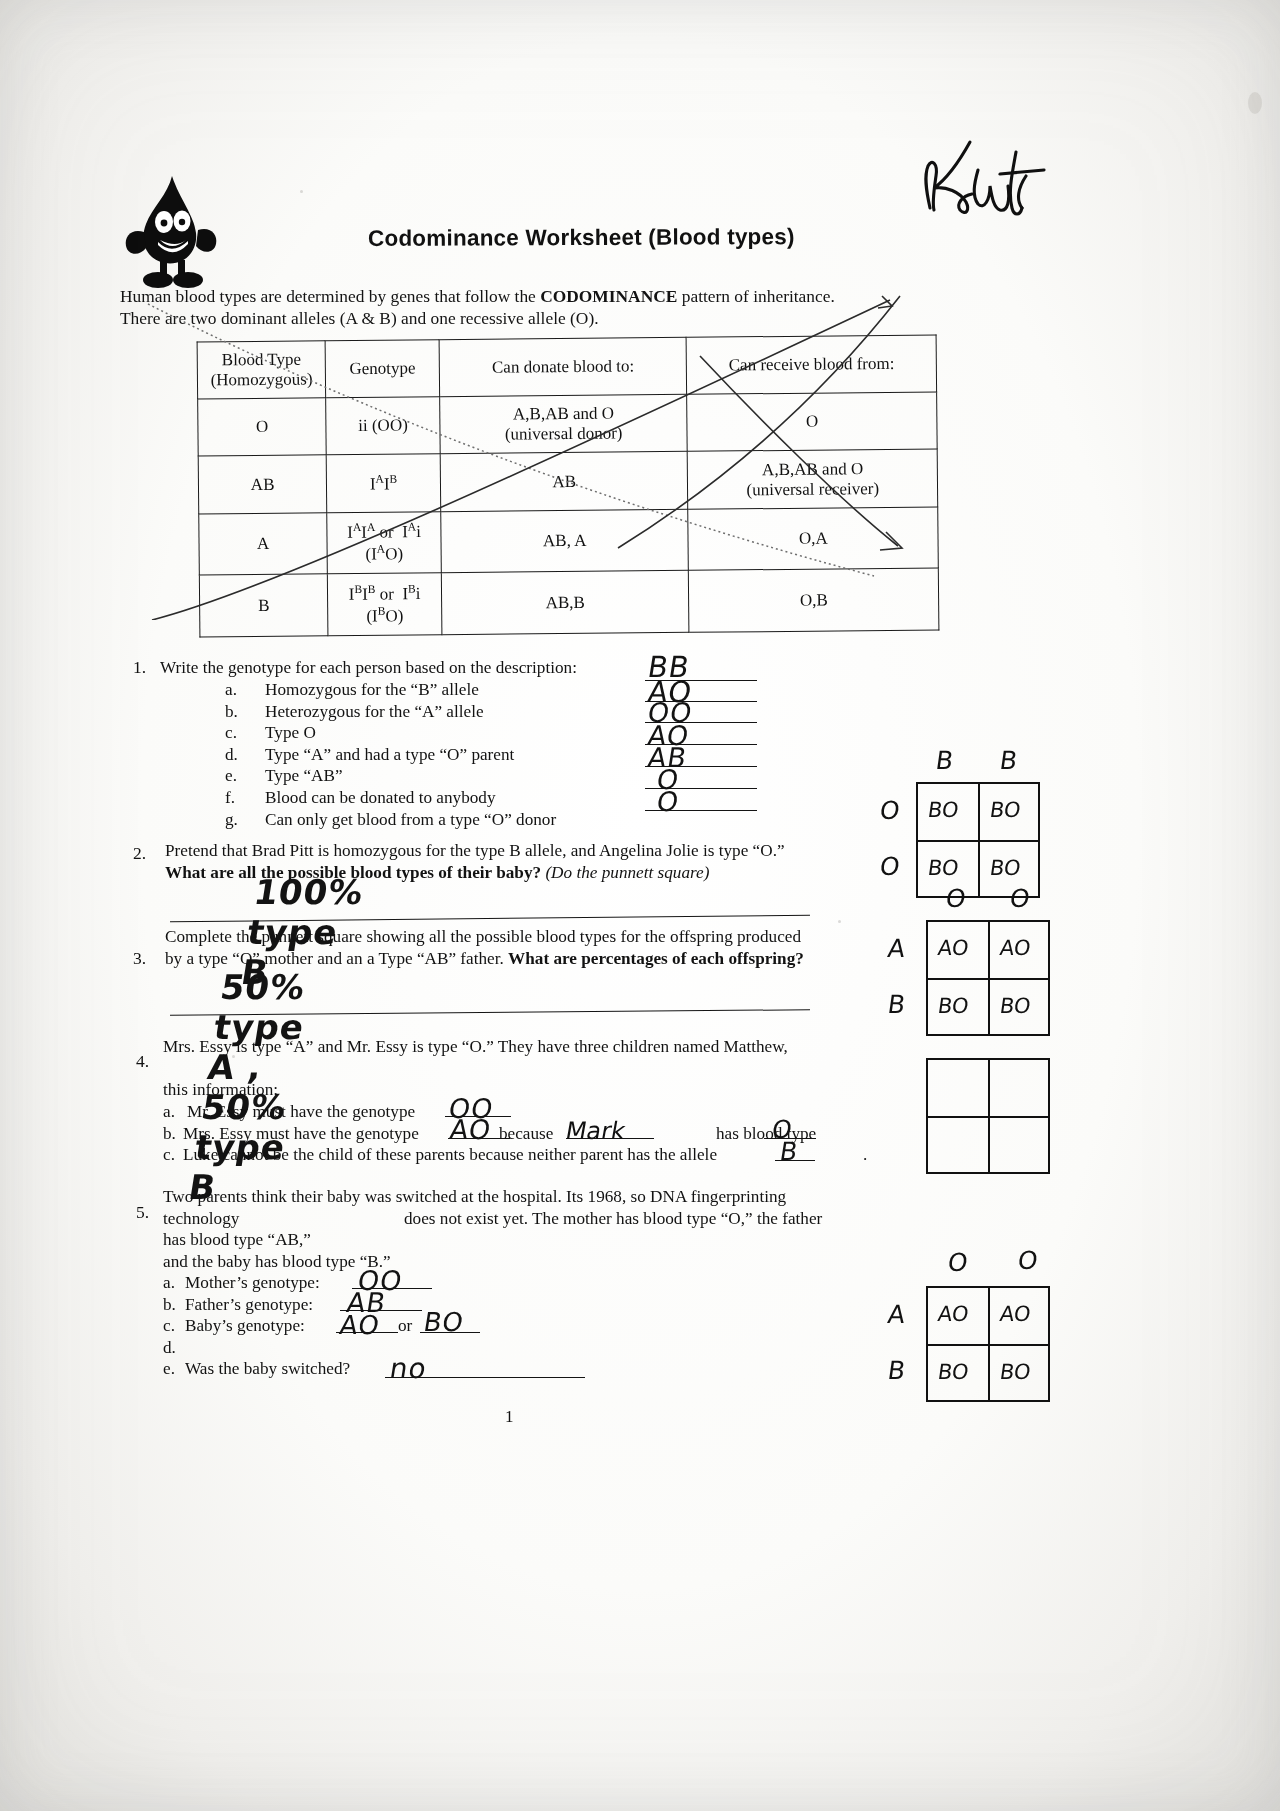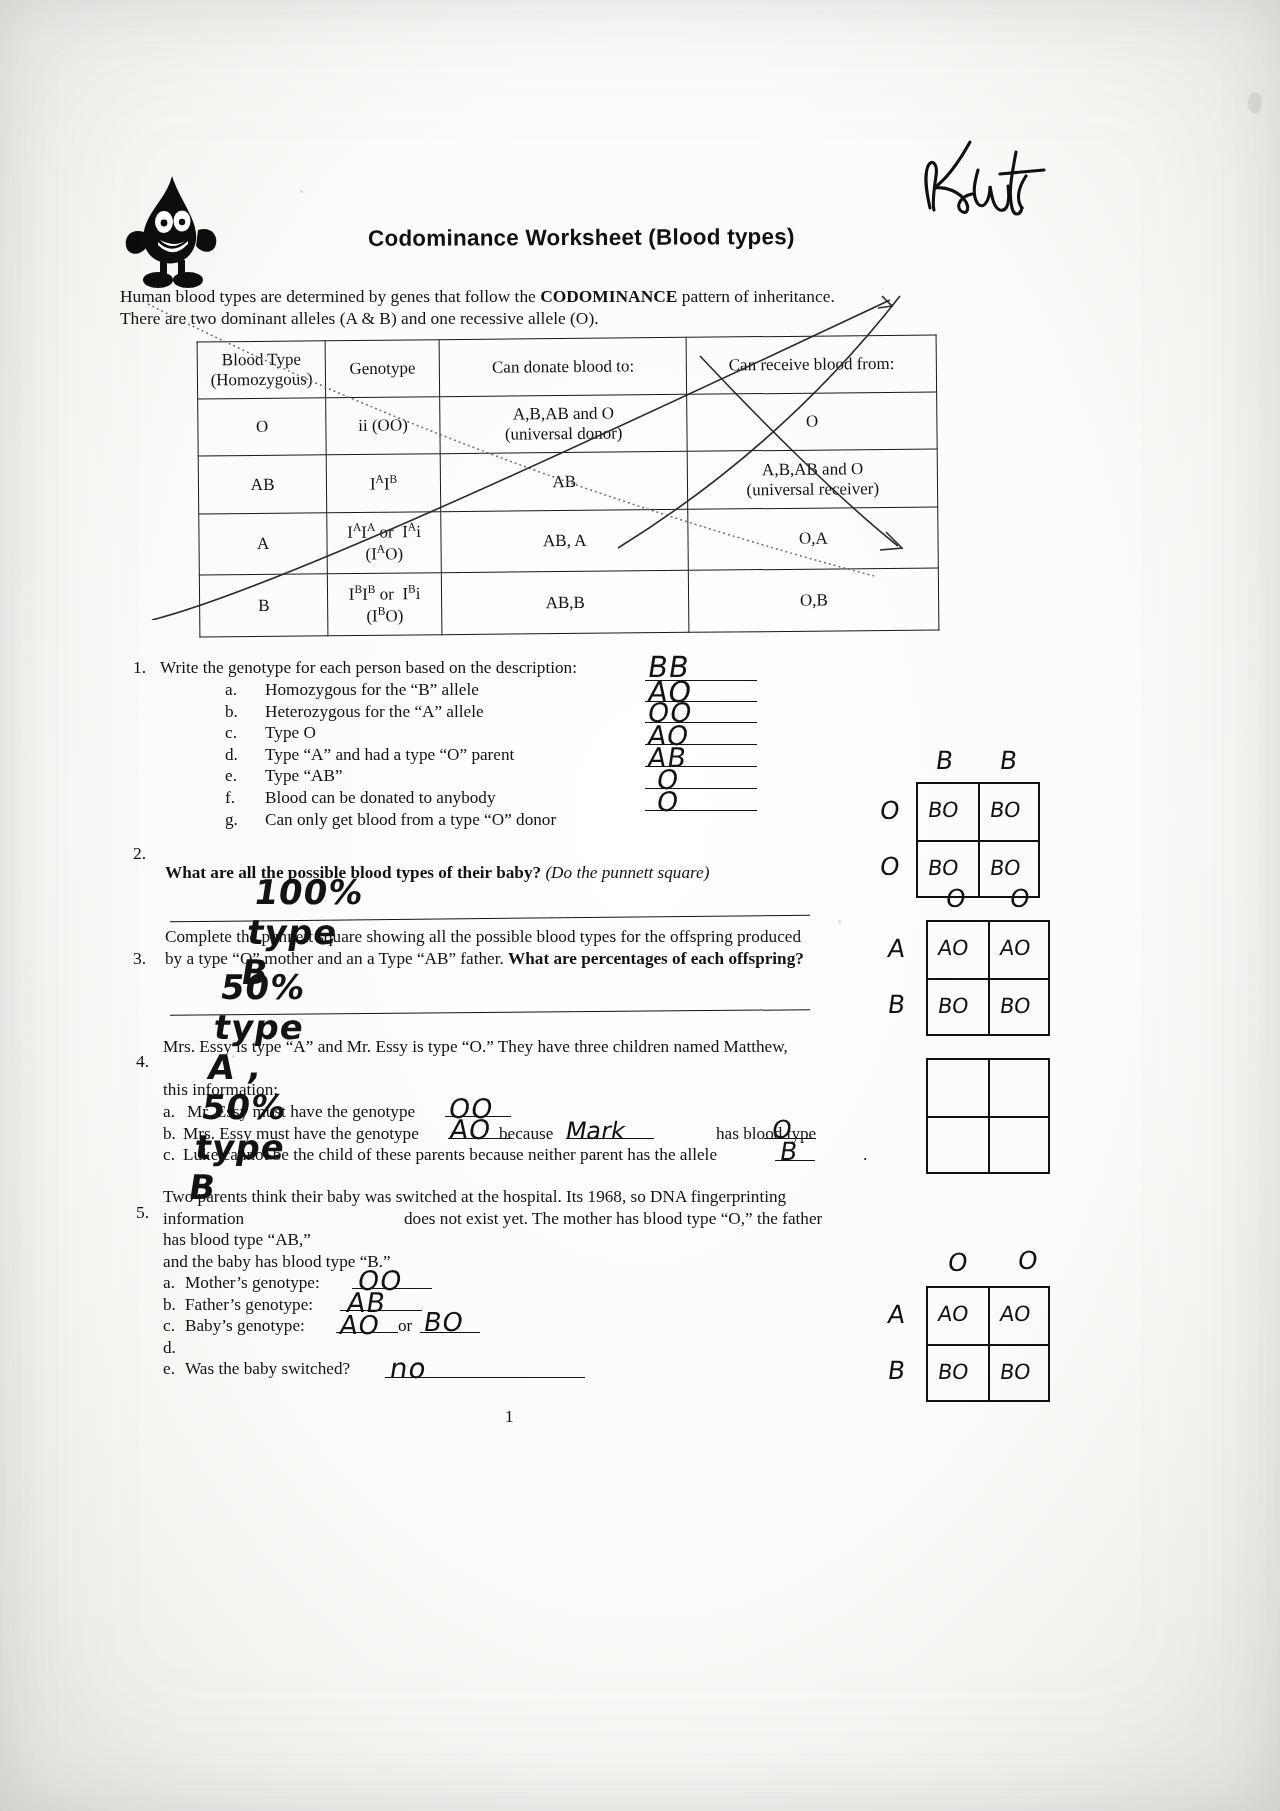--- a/index.html
+++ b/index.html
@@ -260,21 +260,21 @@
     <div class="hw" style="position:absolute;left:648px;top:697px;font-size:27px;">OO</div>
     <div class="hw" style="position:absolute;left:648px;top:720px;font-size:27px;">AO</div>
     <div class="hw" style="position:absolute;left:648px;top:742px;font-size:27px;">AB</div>
     <div class="hw" style="position:absolute;left:657px;top:764px;font-size:27px;">O</div>
     <div class="hw" style="position:absolute;left:657px;top:786px;font-size:27px;">O</div>
   </div>
 
   <div class="q">
     <div class="qnum" style="left:133px;top:843px;">2.</div>
     <div class="qtxt" style="left:165px;top:840px;width:700px;">
-      <br>
+      <span>Pretend that Brad Pitt is homozygous for the type B allele, and Angelina Jolie is type “O.”</span><br>
       <b>What are all the possible blood types of their baby?</b>
       <i>(Do the punnett square)</i>
     </div>
     <div class="ansline" style="left:170px;top:918px;width:640px;transform:rotate(-0.6deg);"></div>
     <div class="hw hw-big" style="position:absolute;left:248px;top:872px;">100% type B</div>
   </div>
 
   <div class="q">
     <div class="qnum" style="left:133px;top:948px;">3.</div>
     <div class="qtxt" style="left:165px;top:926px;width:700px;">
@@ -322,21 +322,21 @@
     <div class="hw" style="position:absolute;left:450px;top:1114px;font-size:27px;">AO</div>
     <div class="hwline" style="position:absolute;left:566px;top:1117px;font-size:24px;">Mark</div>
     <div class="hw" style="position:absolute;left:772px;top:1115px;font-size:25px;">O</div>
     <div class="hw" style="position:absolute;left:780px;top:1137px;font-size:25px;">B</div>
   </div>
 
   <div class="q">
     <div class="qnum" style="left:136px;top:1202px;">5.</div>
     <div class="qtxt" style="left:163px;top:1186px;width:730px;">
       <span>Two parents think their baby was switched at the hospital. Its 1968, so DNA fingerprinting</span><br>
-      <span>information</span><br>
+      <span>technology</span><br>
       <span>has blood type “AB,”</span><br>
       <span>and the baby has blood type “B.”</span>
     </div>
     <div class="qtxt" style="left:404px;top:1208px;width:470px;">does not exist yet.  The mother has blood type “O,” the father</div>
 
     <div class="sublist" style="left:163px;top:1272px;width:740px;">
       <div class="li">
         <span class="lt" style="left:0;">a.</span>
         <span class="lb" style="left:22px;">Mother’s genotype:</span>
       </div>

